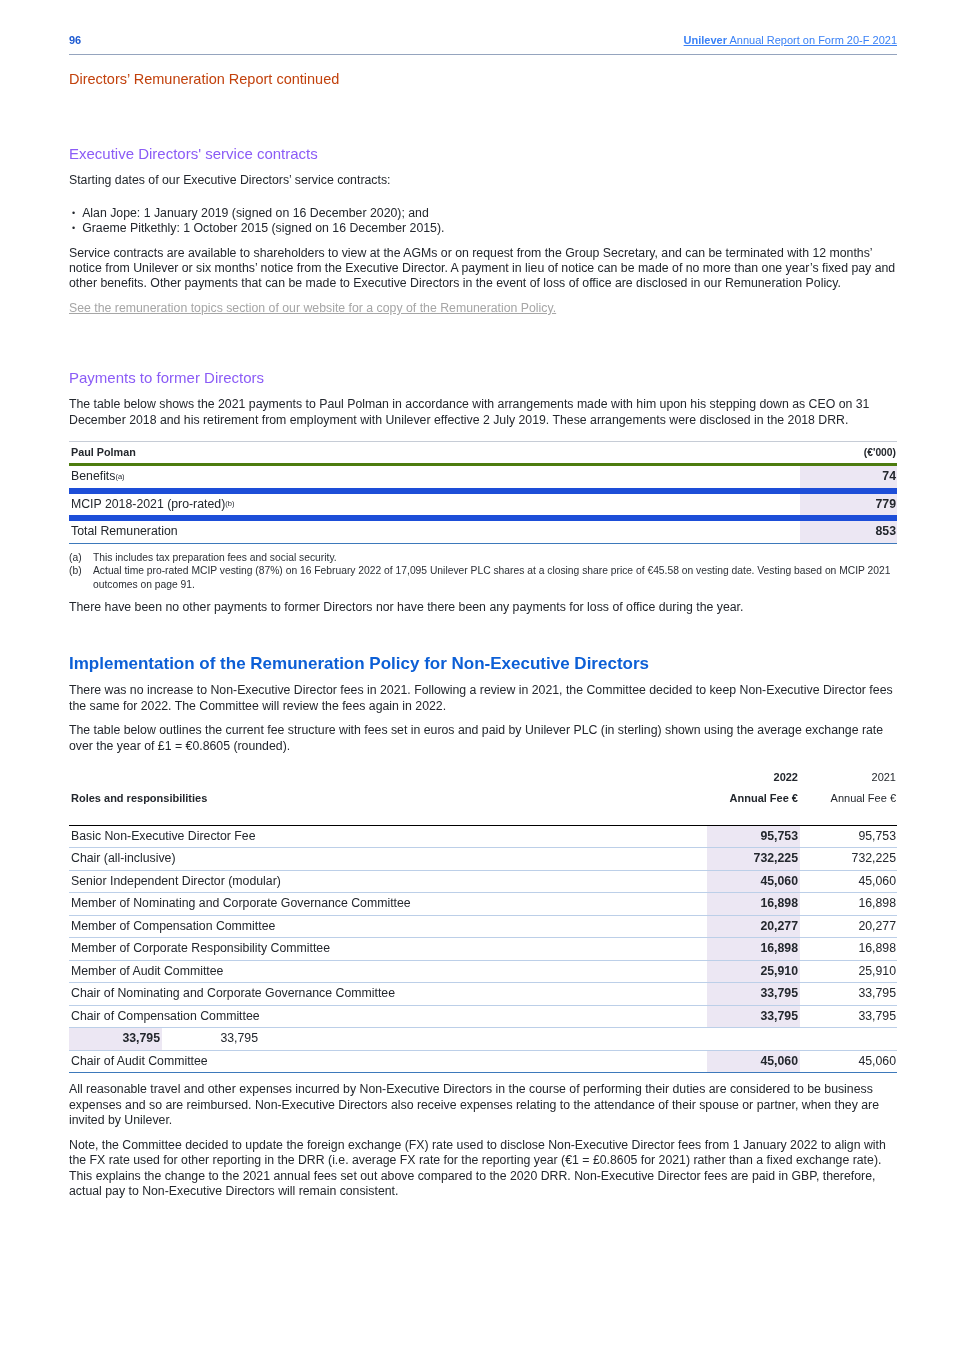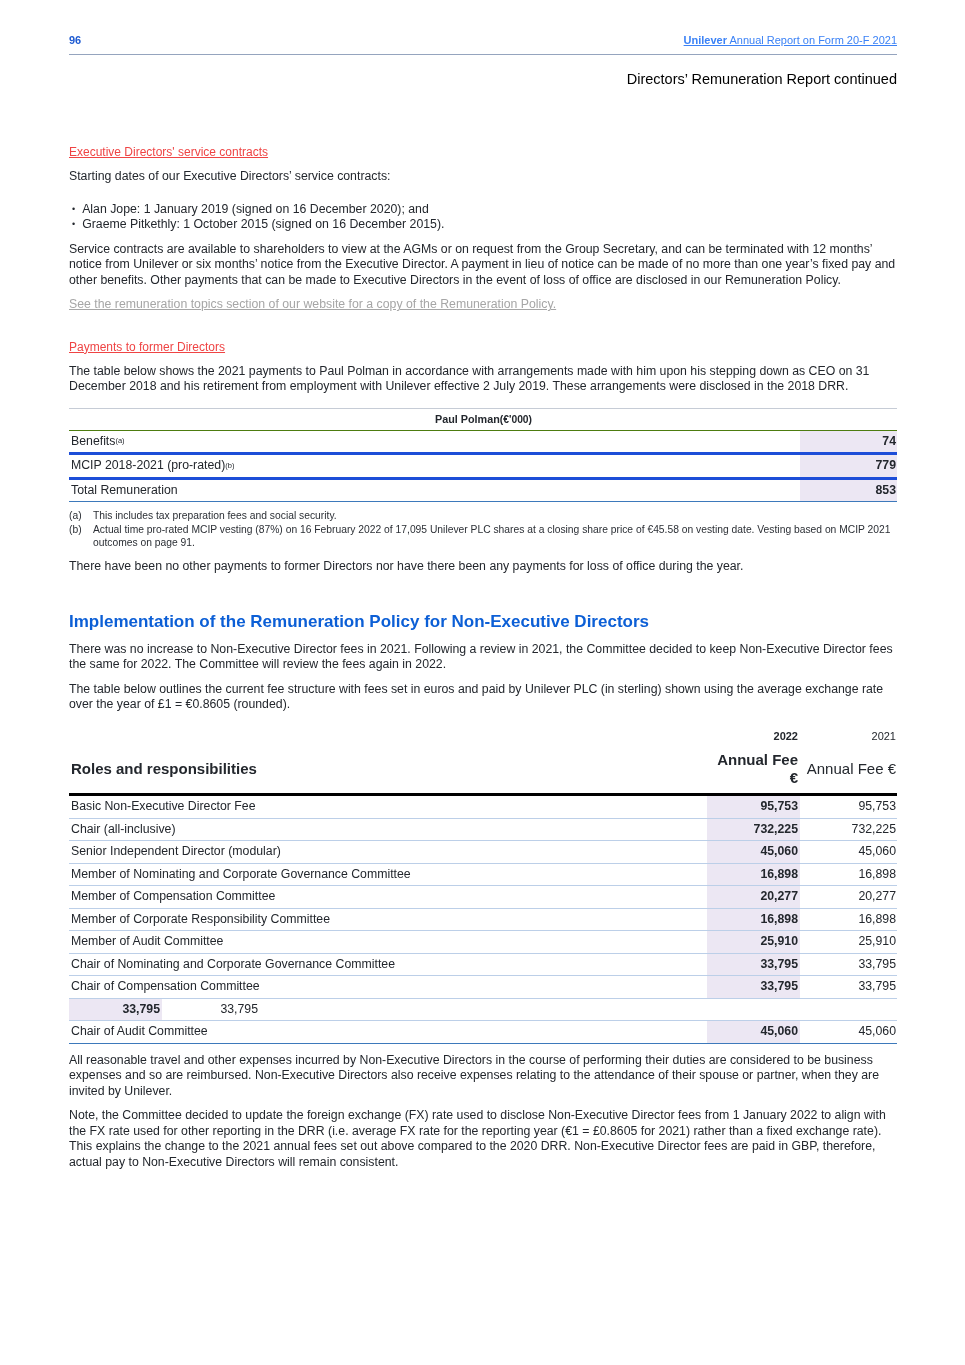--- a/index.html
+++ b/index.html
@@ -11,39 +11,39 @@
     -webkit-font-smoothing:antialiased;
   }
   .page { padding:34px 68px 0 69px; }
 
   
   .hdr { display:flex; justify-content:space-between; align-items:baseline; font-size:11px; }
   .pagenum { color:#1e5bd2; font-weight:bold; }
   .rpt { color:#3b82f6;text-decoration:underline; }
   .rpt b { font-weight:bold; }
   .hdr-rule { border-bottom:1px solid #95a4be; margin-top:6px; }
-  .subtitle { margin-top:15px; color:#000000; font-size:14.5px;text-align:right; }
-
-  
-  .sec-h { color:#ef4444; font-size:12px; font-weight:400;text-decoration:underline; }
+  .subtitle { margin-top:15px; color:#c2410c; font-size:14.5px; }
+
+  
+  .sec-h { color:#8b5cf6; font-size:15px; font-weight:400; }
   .sec-h-big { color:#0c5fd6; font-size:17px; font-weight:bold; }
   p.body { margin-top:9px; max-width:828px; }
   .gray-note { margin-top:10px; color:#a6a6a6;text-decoration:underline; }
 
   ul.bullets { list-style:none; margin-top:17px; }
   ul.bullets li { display:flex; }
   ul.bullets li::before { content:"•"; font-size:9px; line-height:15.5px; margin:0 7px 0 3px; color:#23272d; }
 
   
   .t1 { margin-top:13px; border-top:1px solid #c6ccd6; }
-  .t1 .thead { display:flex; justify-content:center; align-items:baseline;
-               padding:4px 1px 3px 2px; border-bottom:1px solid #4d7c0f; }
+  .t1 .thead { display:flex; justify-content:space-between; align-items:baseline;
+               padding:4px 1px 3px 2px; border-bottom:3px solid #4d7c0f; }
   .t1 .thead .nm { font-weight:bold; font-size:10.8px; }
   .t1 .thead .unit { font-weight:bold; font-size:10.3px; }
-  .t1 .trow { display:flex; align-items:stretch; border-bottom:3px solid #1d4ed8; }
+  .t1 .trow { display:flex; align-items:stretch; border-bottom:6px solid #1d4ed8; }
   .t1 .trow:last-child { border-bottom:1.5px solid #3d79bb; }
   .t1 .tl { flex:1; padding:3px 0 3px 2px; display:flex; align-items:center; }
   .t1 .tv { width:97px; background:#ece7f3; font-weight:bold; text-align:right;
             padding:3px 1px 3px 16px; display:flex; align-items:center; justify-content:flex-end; }
   sup.fn { font-size:7.5px; vertical-align:super; line-height:0; }
 
   
   .fns { margin-top:7px; font-size:10.3px; line-height:1.32; color:#2b2f35; }
   .fn-row { display:flex; max-width:828px; }
   .fn-m { width:24px; flex:0 0 24px; }
@@ -52,30 +52,30 @@
   .closing { margin-top:27px; }
 
   
   .ft { margin-top:14px; }
   .frow { display:flex; align-items:stretch; }
   .fl { flex:1; display:flex; align-items:center; padding:3px 0 3px 2px; }
   .fv22 { width:93px; text-align:right; display:flex; align-items:center; justify-content:flex-end; padding:3px 2px 3px 0; }
   .fv21 { width:97px; text-align:right; display:flex; align-items:center; justify-content:flex-end; padding:3px 1px 3px 0; }
   .ft .years { font-size:11px; padding-bottom:1px; }
   .ft .years .fv22 { font-weight:bold; }
-  .ft .heads { font-size:15px; border-bottom:3px solid #000000; padding-bottom:2px; }
+  .ft .heads { font-size:11px; border-bottom:1px solid #000000; padding-bottom:16px; }
   .ft .heads .fl, .ft .heads .fv22 { font-weight:bold; }
   .ft .drow { border-bottom:1px solid #bccfe8; }
   .ft .drow:last-child { border-bottom:1.5px solid #3d79bb; }
   .ft .drow .fv22 { background:#ece7f3; font-weight:bold; }
 
   .mt14 { margin-top:14px; }
   .mt8 { margin-top:8px; }
   .sec1 { margin-top:57px; }
-  .sec2 { margin-top:27px; }
+  .sec2 { margin-top:53px; }
   .sec3 { margin-top:37px; }
 </style>
 </head>
 <body>
 
 <div class="page">
 
   <div class="hdr">
     <span class="pagenum">96</span>
     <span class="rpt"><b>Unilever</b><span> Annual Report on Form 20-F 2021</span></span>

